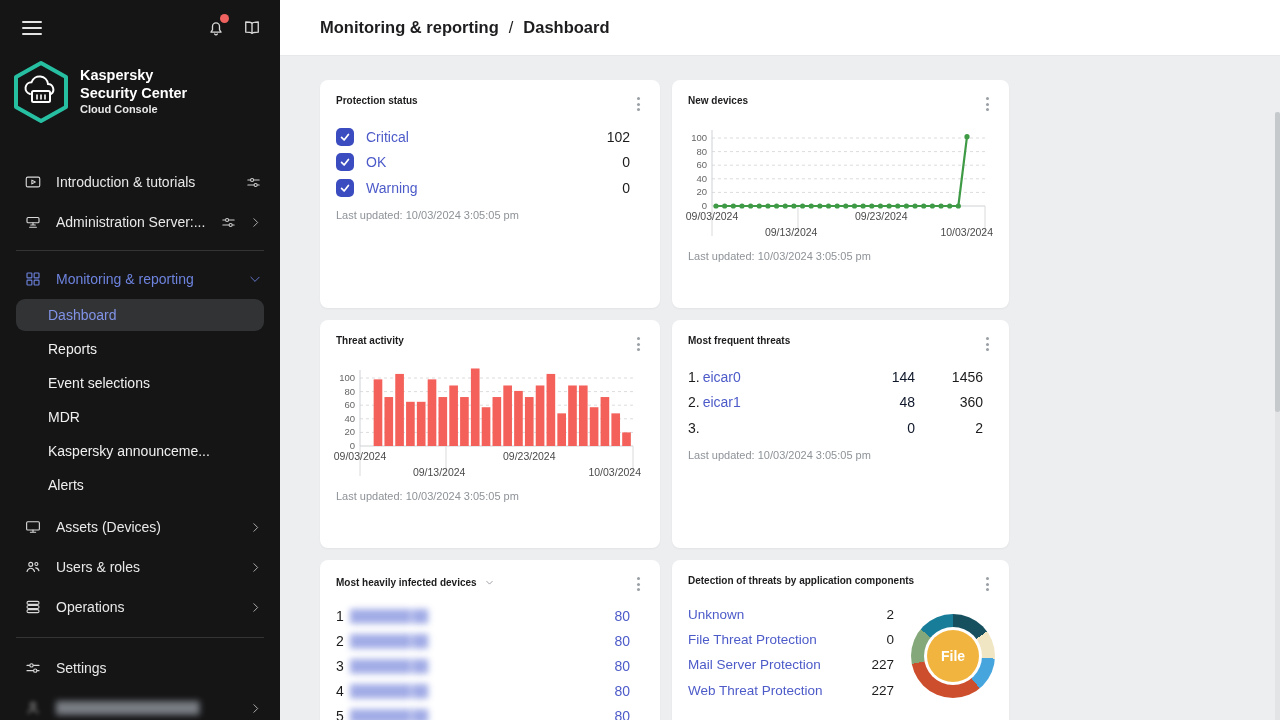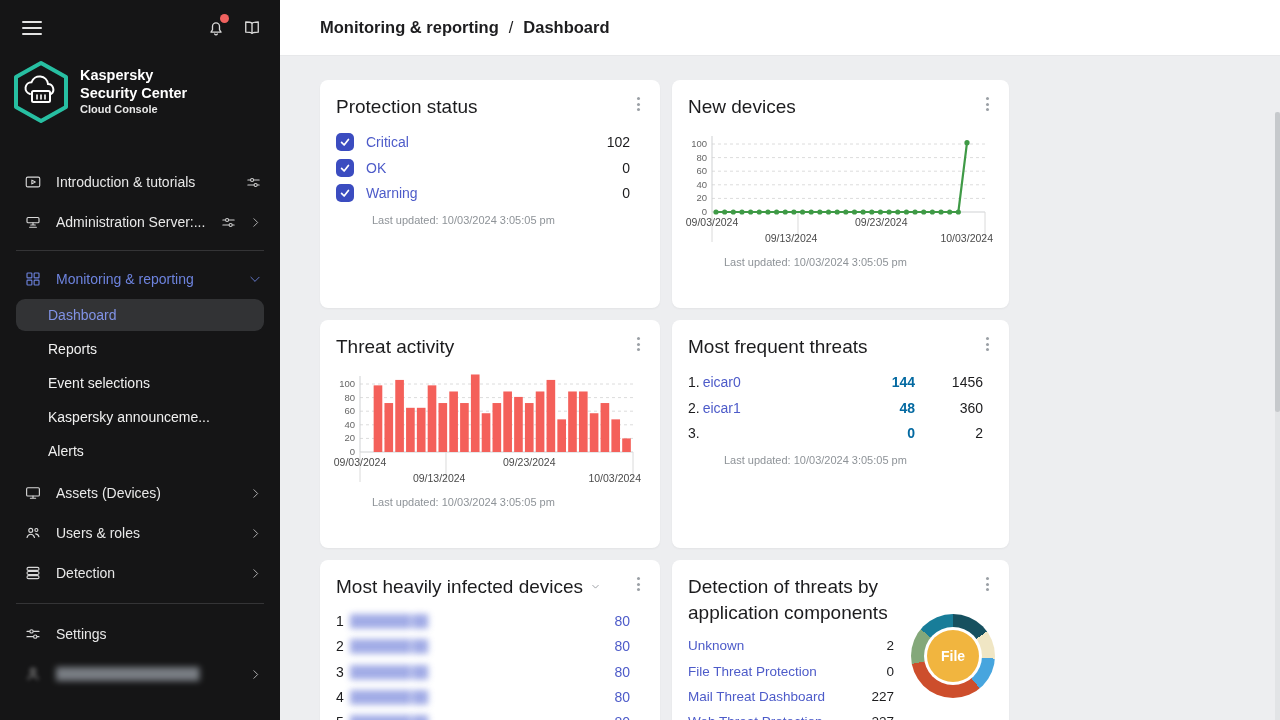--- a/index.html
+++ b/index.html
@@ -41,36 +41,36 @@
   .main { flex:1; display:flex; flex-direction:column; position:relative; background:#edeef0; }
   .header { height:56px; background:#ffffff; display:flex; align-items:center; padding-left:40px; border-bottom:1px solid #e7e8ea; }
   .breadcrumb { font-size:16.5px; font-weight:600; color:#1d1d1f; display:flex; gap:10px; }
   .breadcrumb .sep { color:#1d1d1f; font-weight:400; }
 
   .content { position:relative; flex:1; overflow:hidden; padding:24px 0 0 40px; }
   .card-grid { display:grid; grid-template-columns:340px 337px; gap:12px; }
   .card { background:#ffffff; border-radius:8px; padding:14px 16px; box-shadow:0 1px 2px rgba(30,30,40,.05); position:relative; height:228px; overflow:hidden; }
   .card.tall { height:430px; }
   .card-head { display:flex; align-items:flex-start; justify-content:space-between; }
-  .card-title { font-size:19px; color:#1c1c1e; font-weight:400; line-height:1.35; }
+  .card-title { font-size:10px; color:#1c1c1e; font-weight:700; line-height:1.35; }
   .kebab { display:flex; flex-direction:column; gap:2.5px; padding:3px 4px; cursor:pointer; }
   .kebab i { width:3px; height:3px; border-radius:50%; background:#9ba0a6; }
 
   .ps-row { display:flex; align-items:center; height:25.5px; font-size:14px;justify-content:flex-end; }
   .checkbox { width:18px; height:18px; border-radius:5px; background:#3b4cc0; display:flex; align-items:center; justify-content:center; margin-right:12px; cursor:pointer; }
   .link { color:#4d5bc9; cursor:pointer; }
   .ps-val { margin-left:auto; margin-right:14px; color:#1c1c1e; }
-  .updated { font-size:11px; color:#8e9398; margin-top:8px;margin-left:36px; }
+  .updated { font-size:11px; color:#8e9398; margin-top:8px; }
 
   .chart-wrap { margin-top:8px; }
   .chart-wrap svg { overflow:visible; display:block; }
 
   .mft-row { display:flex; align-items:center; height:25.5px; font-size:14px; }
   .mft-rank { color:#1c1c1e; margin-right:3px; }
-  .mft-red { margin-left:auto; width:60px; text-align:right; color:#0369a1;font-weight:bold; }
+  .mft-red { margin-left:auto; width:60px; text-align:right; color:#0f172a; }
   .mft-total { width:68px; text-align:right; color:#1c1c1e; margin-right:10px;padding-left:33px; }
 
   .mhi-title-row { display:flex; align-items:center; gap:7px; }
   .chev-small svg { stroke:#7b8087; fill:none; stroke-width:1.6; stroke-linecap:round; stroke-linejoin:round; }
   .mhi-row { display:flex; align-items:center; height:25.2px; font-size:14px; }
   .mhi-rank { width:14px; color:#1c1c1e; }
   .mhi-name { filter:blur(3px); opacity:.8; color:#8a97e0; font-size:12px; letter-spacing:-1px; }
   .mhi-val { margin-left:auto; margin-right:14px; color:#4d5bc9; cursor:pointer; }
 
   .dc-body { display:flex; margin-top:8px; }
@@ -190,20 +190,23 @@
       <div class="submenu-row selected">
         <span>Dashboard</span>
       </div>
       <div class="submenu-row">
         <span>Reports</span>
       </div>
       <div class="submenu-row">
         <span>Event selections</span>
       </div>
       <div class="submenu-row">
+        <span>MDR</span>
+      </div>
+      <div class="submenu-row">
         <span>Kaspersky announceme...</span>
       </div>
       <div class="submenu-row">
         <span>Alerts</span>
       </div>
 
       <div class="nav-gap"></div>
       <div class="nav-row" style="height:40px">
         <span class="row-icon">
           <svg width="18" height="18" viewBox="0 0 24 24">
@@ -235,21 +238,21 @@
           </span>
       </div>
       <div class="nav-row" style="height:40px">
         <span class="row-icon">
           <svg width="18" height="18" viewBox="0 0 24 24">
               <rect x="4" y="4.5" width="16" height="4" rx="2"></rect>
               <rect x="4" y="10" width="16" height="4" rx="2"></rect>
               <rect x="4" y="15.5" width="16" height="4" rx="2"></rect>
             </svg>
         </span>
-        <span class="nav-label">Detection</span>
+        <span class="nav-label">Operations</span>
         <span class="right-icons">
             <svg width="13" height="13" viewBox="0 0 24 24">
               <path d="M9 5l7 7-7 7"></path>
             </svg>
           </span>
       </div>
 
       <div class="divider"></div>
 
       <div class="nav-row" style="height:40px">
@@ -550,21 +553,21 @@
             <div class="dc-legend" id="dc-legend">
                 <div class="dc-row">
                   <span class="link">Unknown</span>
                   <span class="dc-val">2</span>
                 </div>
                 <div class="dc-row">
                   <span class="link">File Threat Protection</span>
                   <span class="dc-val">0</span>
                 </div>
                 <div class="dc-row">
-                  <span class="link">Mail Threat Dashboard</span>
+                  <span class="link">Mail Server Protection</span>
                   <span class="dc-val">227</span>
                 </div>
                 <div class="dc-row">
                   <span class="link">Web Threat Protection</span>
                   <span class="dc-val">227</span>
                 </div>
               </div>
           </div>
           <div class="donut-wrap">
             <div class="donut" id="donut" style="background: conic-gradient(rgb(22, 80, 95) 0%, rgb(22, 80, 95) 15%, rgb(240, 230, 196) 15%, rgb(240, 230, 196) 26%, rgb(71, 165, 222) 26%, rgb(71, 165, 222) 39%, rgb(205, 78, 44) 39%, rgb(205, 78, 44) 72%, rgb(132, 168, 122) 72%, rgb(132, 168, 122) 86%, rgb(24, 125, 153) 86%, rgb(24, 125, 153) 100%);">

